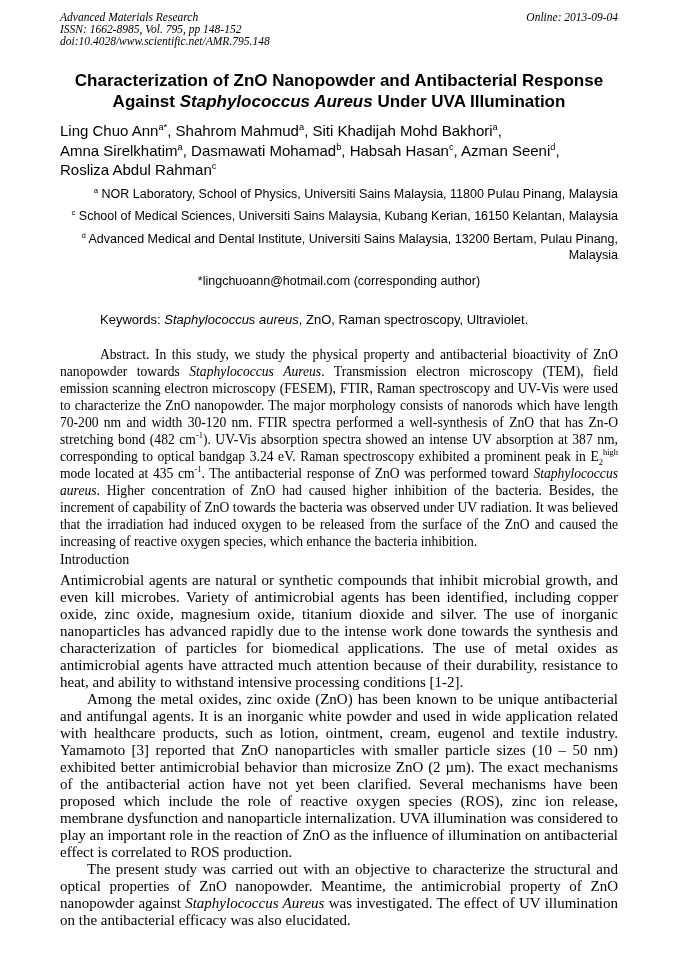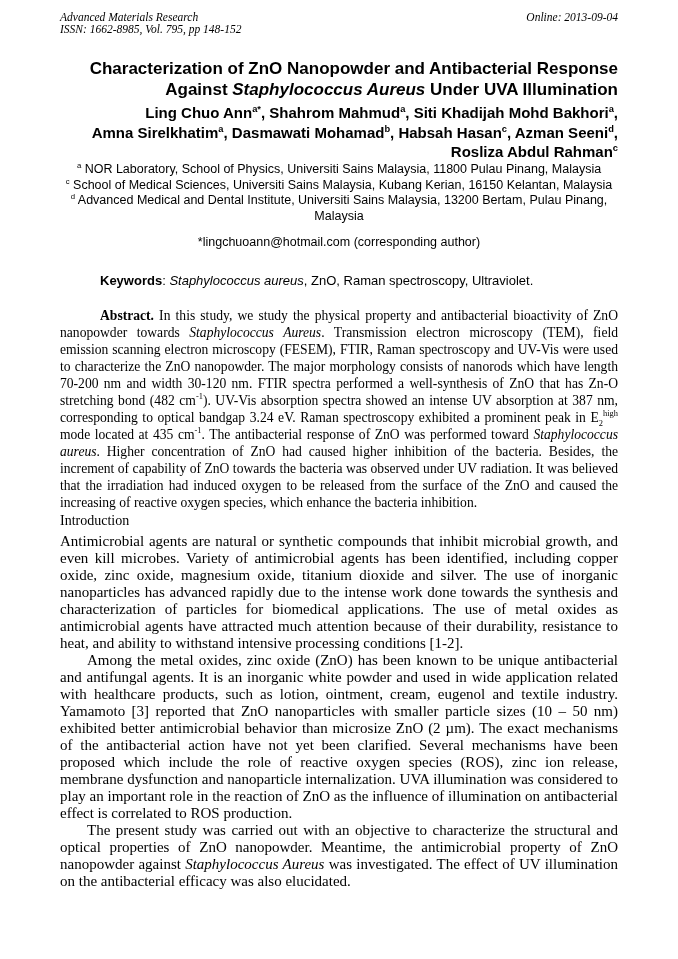--- a/index.html
+++ b/index.html
@@ -19,31 +19,31 @@
   .pub-header {
     display:flex; justify-content:space-between; align-items:flex-start;
     font-style:italic; font-size:11.5px; line-height:1.04;gap:33px;
   }
   .pub-left .hline { white-space:nowrap; }
 
   
   .title {
     font-family:"Liberation Sans", sans-serif;
     font-weight:bold; font-size:17px; line-height:1.25;
-    text-align:right; margin-top:22px;
+    text-align:center; margin-top:22px;
   }
   .authors {
     font-family:"Liberation Sans", sans-serif;
-    font-size:15px; line-height:1.3; font-weight:bold;
-    text-align:right; margin-top:3px;
+    font-size:15px; line-height:1.3; font-weight:normal;
+    text-align:left; margin-top:9px;
   }
   .affil {
     font-family:"Liberation Sans", sans-serif;
     font-size:12.5px; line-height:1.25;
-    text-align:center; 
+    text-align:right; margin-top:7px;
   }
   .affil:first-of-type { margin-top:6px; }
   .email {
     font-family:"Liberation Sans", sans-serif;
     font-size:12.5px; line-height:1.25;
     text-align:center; margin-top:11px;
   }
 
   .keywords {
     font-family:"Liberation Sans", sans-serif;
@@ -65,31 +65,32 @@
     font-size:15px; line-height:17px;
     text-align:justify;
     margin-top:4px;
     font-family:Liberation Serif, serif;
   }
   .body-para.follow { margin-top:0; }
   .indent { text-indent:27px; }
 
   sup, sub { font-size:0.62em; line-height:0; }
   .st-i { font-style:italic; }
-  .st-b { font-weight:bold;padding-left:40px; }
+  .st-b { font-weight:normal;padding-left:40px; }
 </style>
 </head>
 <body>
 
 <div class="page">
 
   <header class="pub-header">
     <div class="pub-left">
       <div class="hline">Advanced Materials Research</div>
       <div class="hline">ISSN: 1662-8985, Vol. 795, pp 148-152</div>
+      <div class="hline">doi:10.4028/www.scientific.net/AMR.795.148</div>
     </div>
     <div class="pub-right">Online: 2013-09-04</div>
   </header>
 
   <h1 class="title"><span>Characterization of ZnO Nanopowder and Antibacterial Response</span><br><span>Against </span><span class="st-i">Staphylococcus Aureus</span><span> Under UVA Illumination</span></h1>
 
   <p class="authors"><span>Ling Chuo Ann</span><sup>a*</sup><span>, Shahrom Mahmud</span><sup>a</sup><span>, Siti Khadijah Mohd Bakhori</span><sup>a</sup><span>,</span><br><span>Amna Sirelkhatim</span><sup>a</sup><span>, Dasmawati Mohamad</span><sup>b</sup><span>, Habsah Hasan</span><sup>c</sup><span>, Azman Seeni</span><sup>d</sup><span>,</span><br><span>Rosliza Abdul Rahman</span><sup>c</sup></p>
 
   <p class="affil"><sup>a</sup><span> NOR Laboratory, School of Physics, Universiti Sains Malaysia, 11800 Pulau Pinang, Malaysia</span></p>
   <p class="affil"><sup>c</sup><span> School of Medical Sciences, Universiti Sains Malaysia, Kubang Kerian, 16150 Kelantan, Malaysia</span></p>

